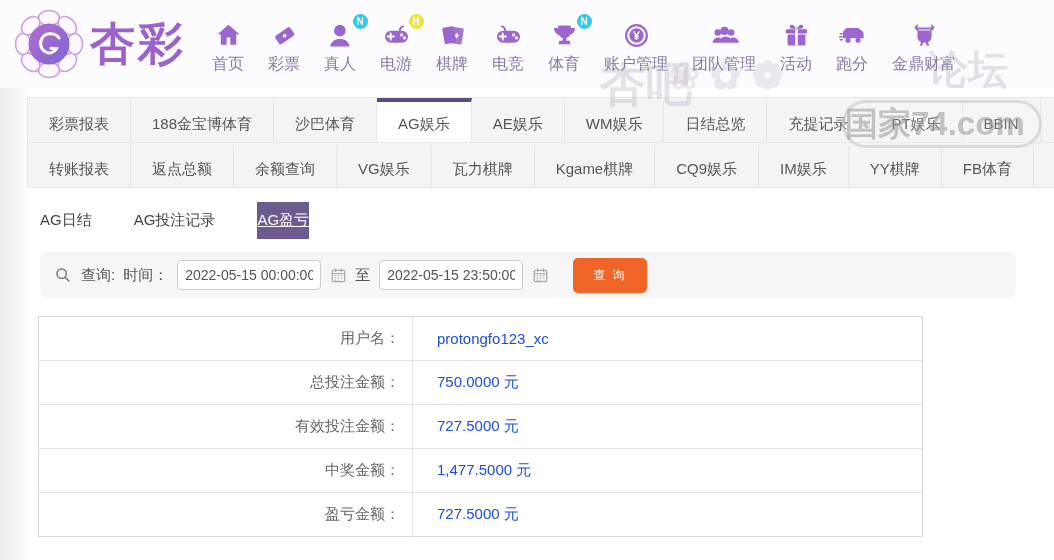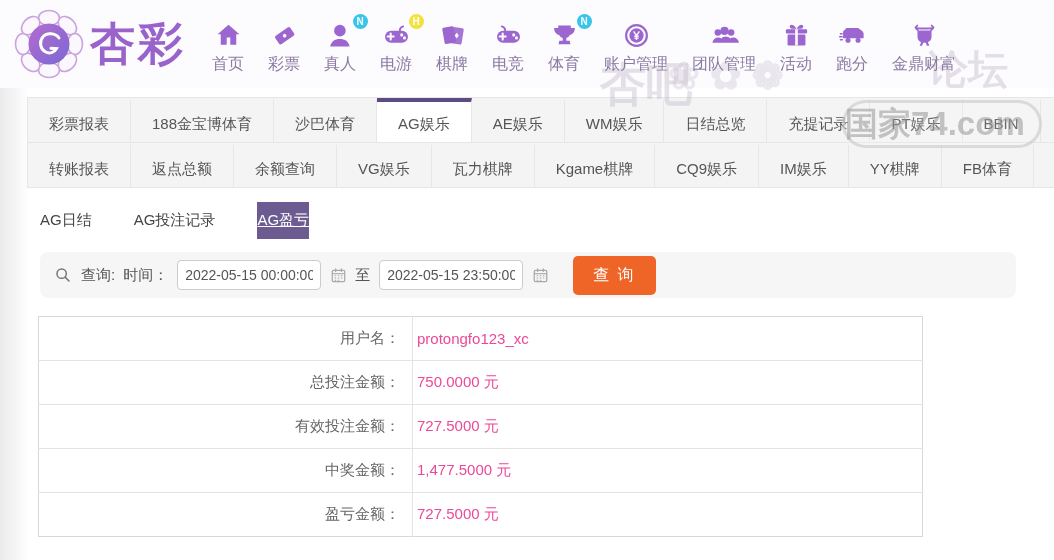--- a/index.html
+++ b/index.html
@@ -57,30 +57,30 @@
     border-radius:8px; display:flex; align-items:center; padding:0 14px; }
   .icon { display:inline-flex; }
   .icon.search svg { width:18px; height:18px; margin-right:5px; }
   .qlabel { font-size:15px; color:#555; margin:0 4px; white-space:nowrap; }
   .dateinput { width:144px; height:30px; border:1px solid #ccc; border-radius:4px;
     font-size:14px; color:#555; padding:0 7px; margin:0 5px; background:#fff;
     font-family:"Liberation Sans", sans-serif; }
   .icon.cal { margin:0 4px; cursor:pointer; }
   .icon.cal svg { width:17px; height:17px; }
   .qbtn { margin-left:20px; background:var(--button-orange,#ee6527); border:none; color:#fff;
-    font-size:16px; padding:9px 20px; border-radius:5px; cursor:pointer;
+    font-size:12px; padding:9px 20px; border-radius:5px; cursor:pointer;
     letter-spacing:2px; font-family:"Liberation Sans", sans-serif; }
 
   
   .report { width:885px; margin:18px 38px 0 38px; border-collapse:collapse;
     border:1px solid #d8d8d8; background:#fff; }
   .report th { width:374px; text-align:right; font-weight:normal; color:#666;
     font-size:15px; padding-right:12px; height:44px;
     border-right:1px solid #e3e3e3; border-bottom:1px solid #e3e3e3; }
-  .report td { padding-left:4px; color:#ec4899; font-size:15px; border-bottom:1px solid #e3e3e3; }
+  .report td { padding-left:24px; color:#1d4ed8; font-size:15px; border-bottom:1px solid #e3e3e3; }
   .report tr:last-child th, .report tr:last-child td { border-bottom:none; }
 </style>
 </head>
 <body>
 
 <div class="page">
 
   <header>
     <div class="logo">
       <span class="emblem">

